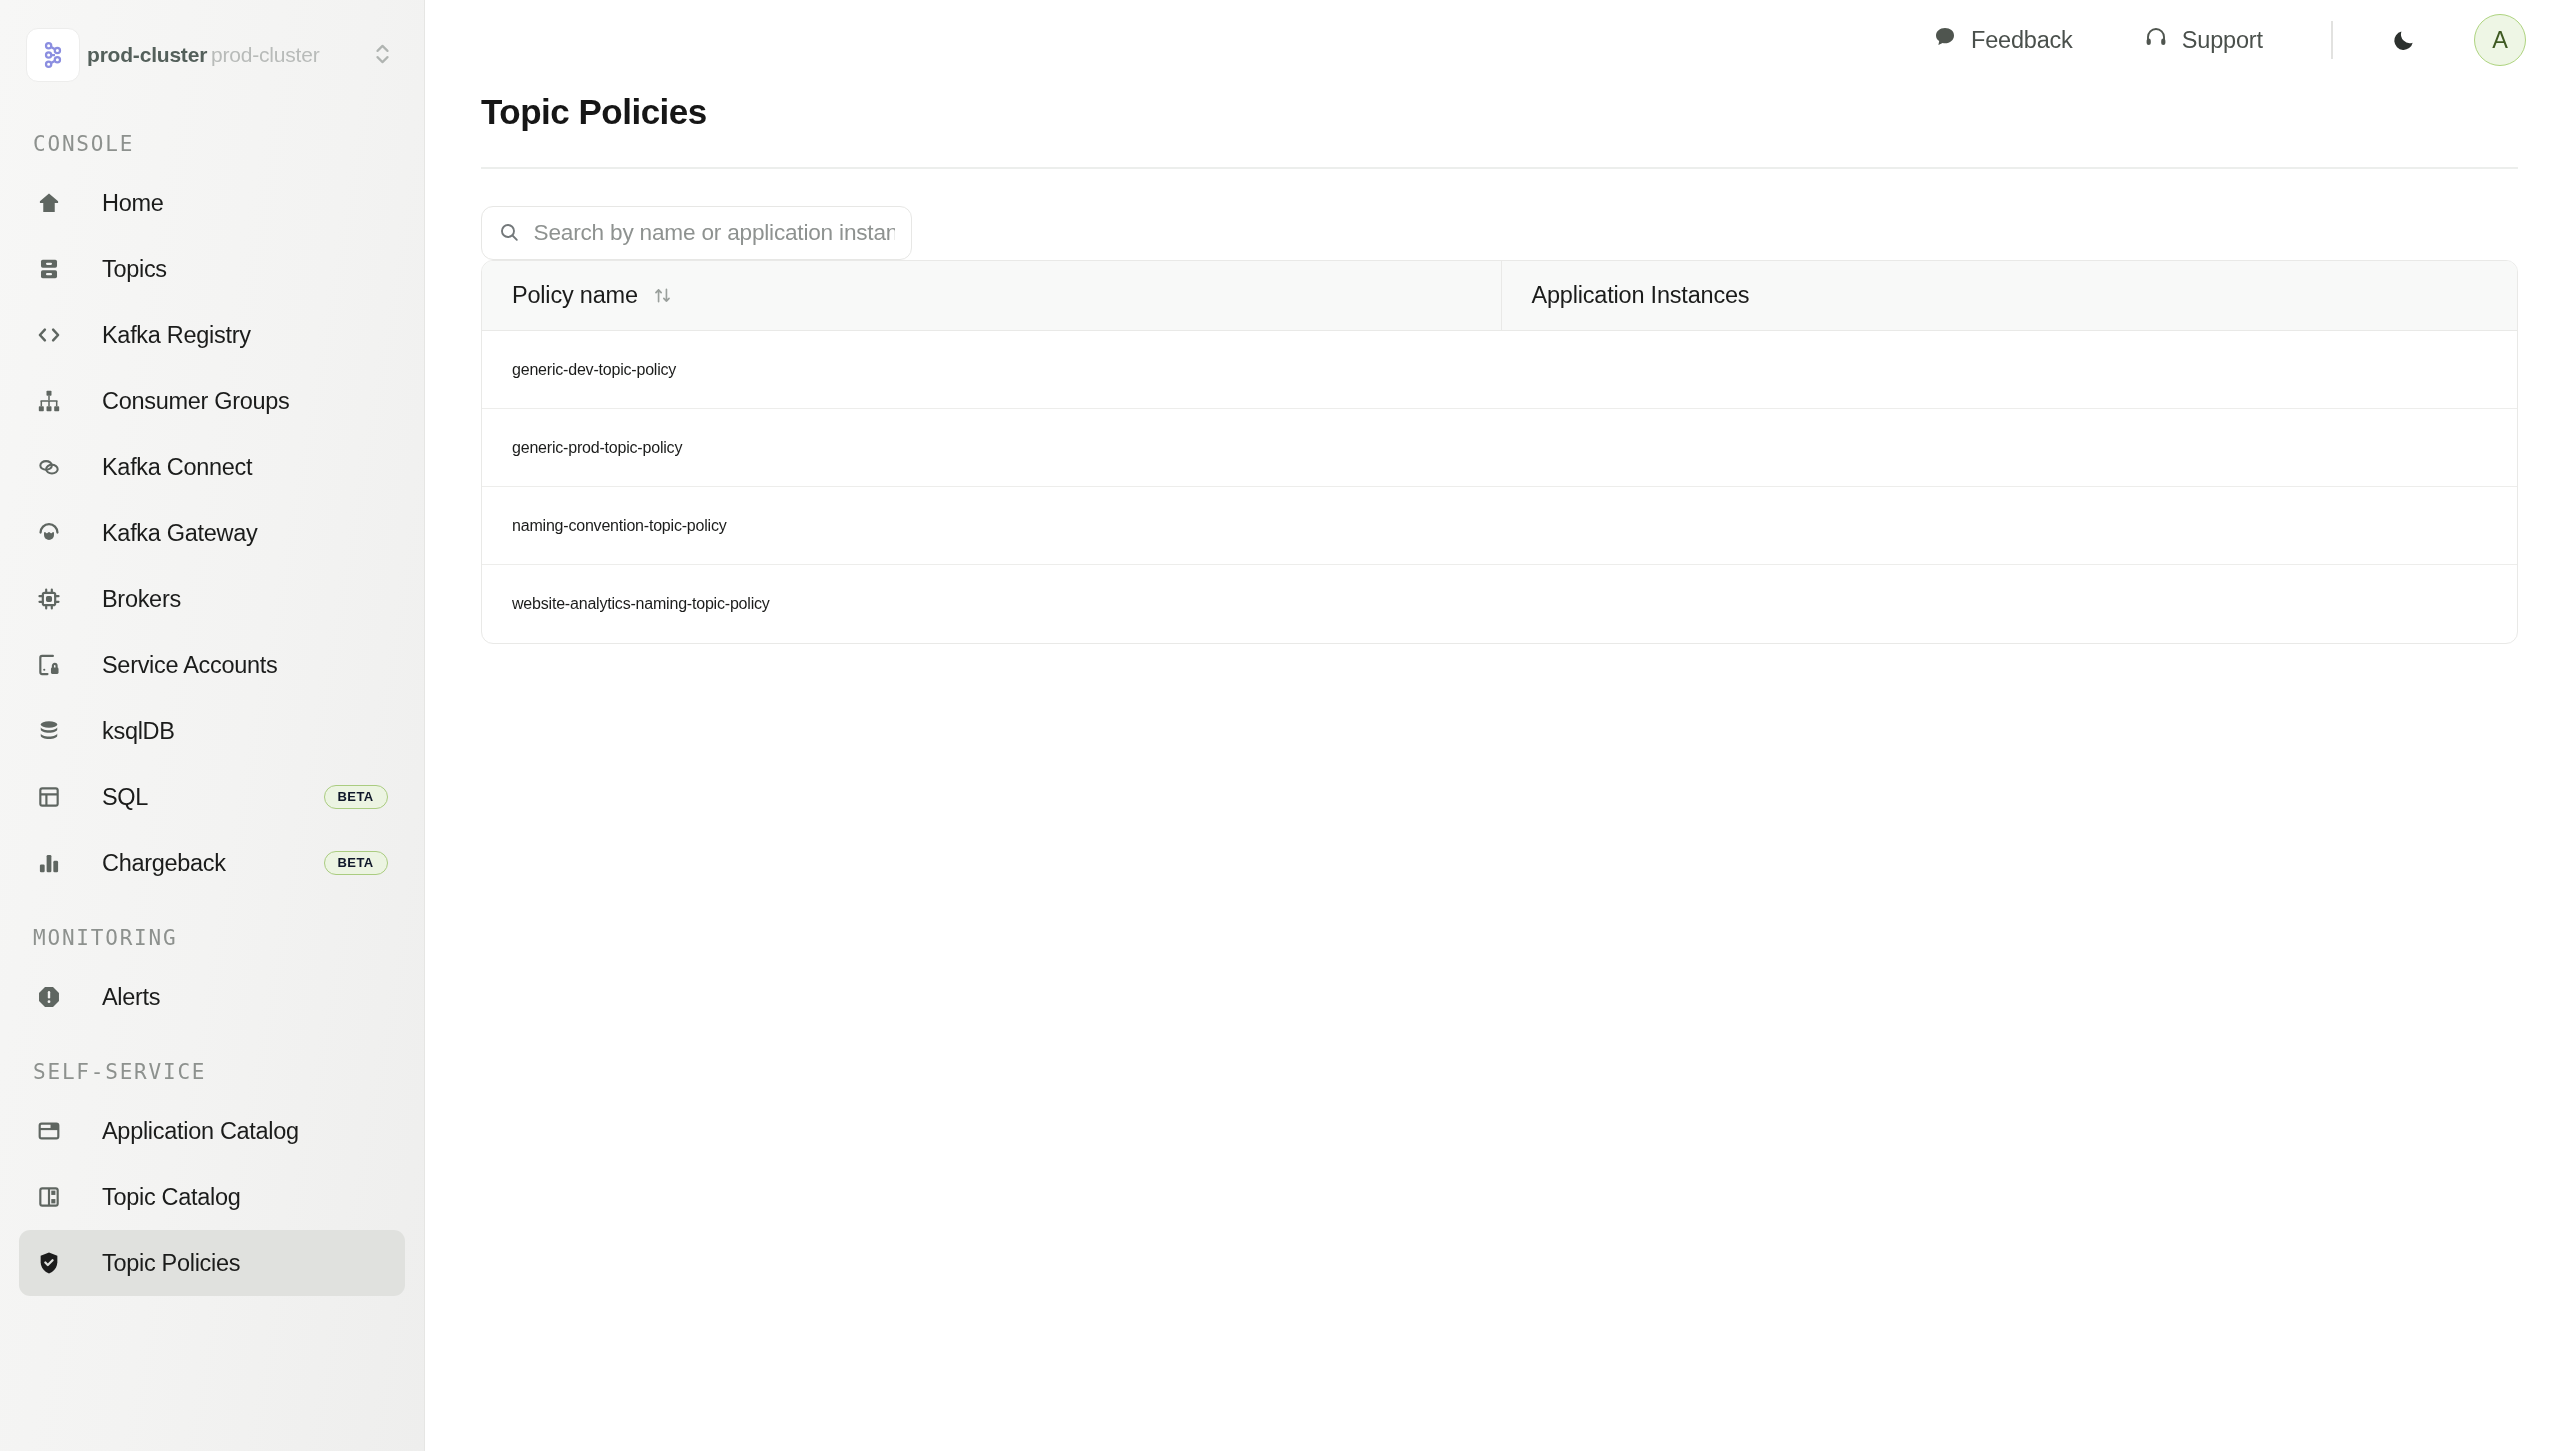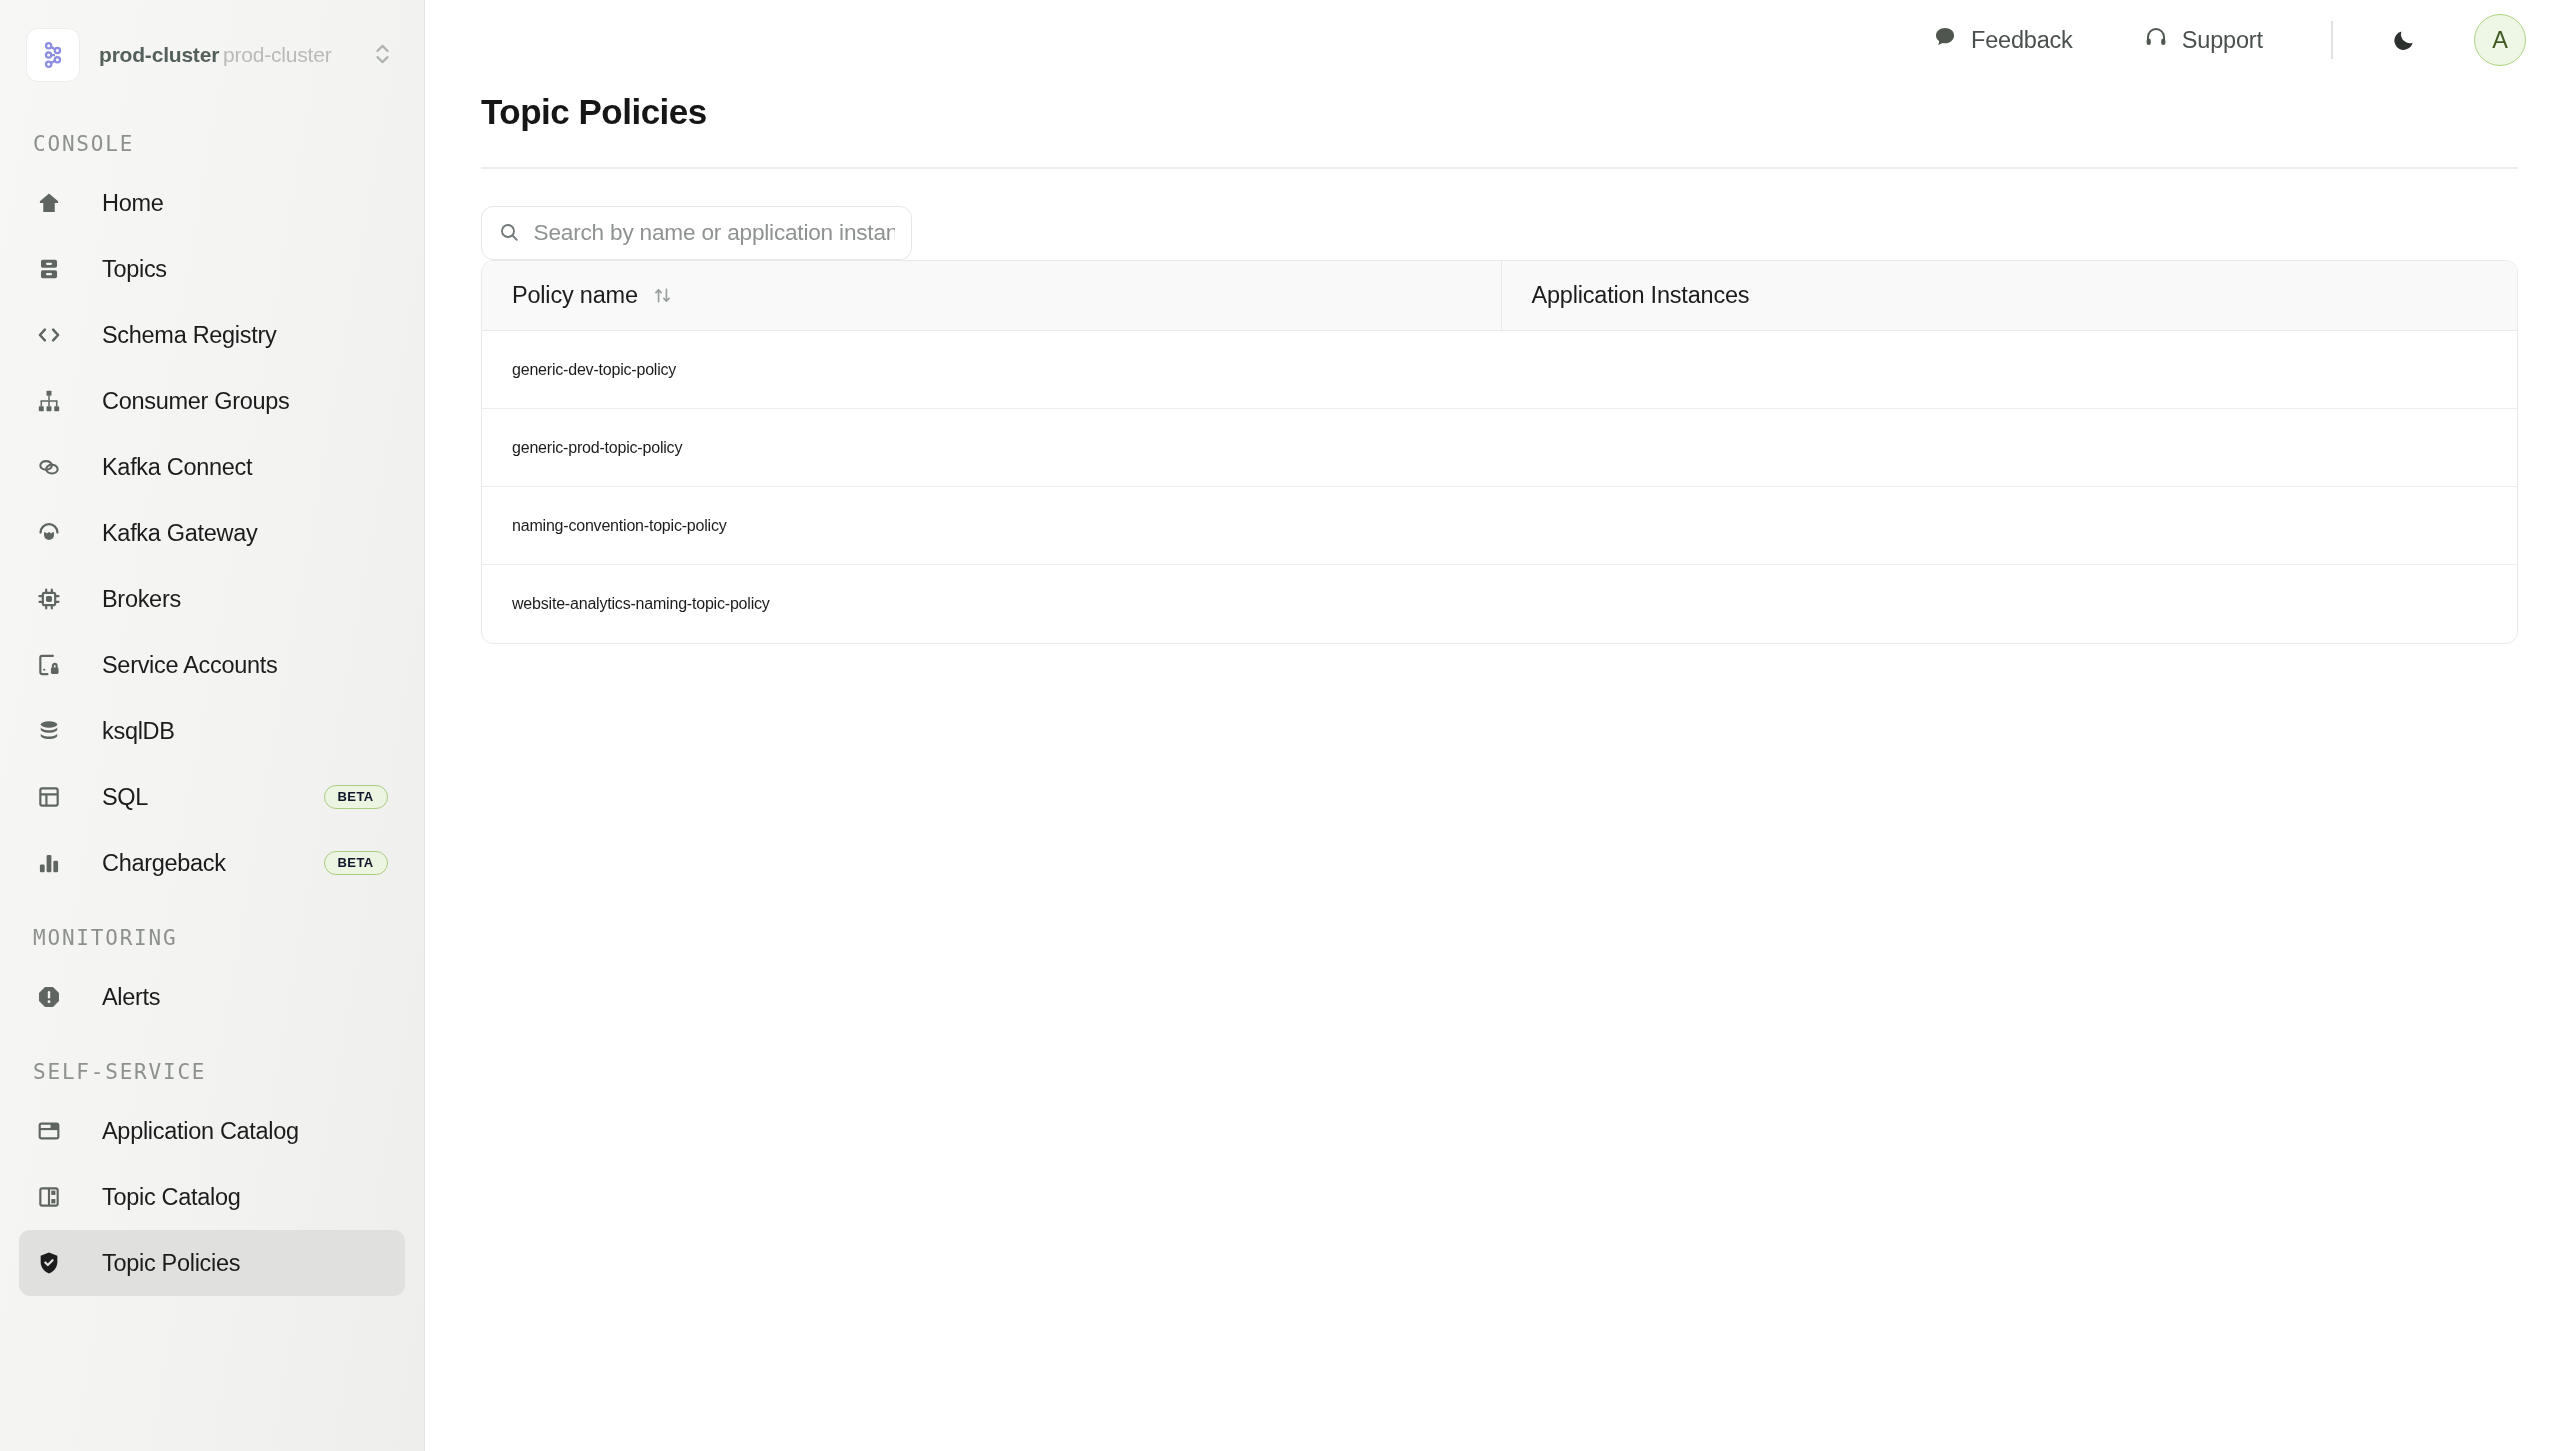--- a/index.html
+++ b/index.html
@@ -24,21 +24,21 @@
     display: flex; align-items: center;
     height: 80px; margin: 15px 0 0 0; padding: 0 10.4px 0 7px;
     border-radius: 12px; cursor: pointer;
   }
   .cluster-logo {
     width: 54px; height: 54px; flex: 0 0 54px;
     background: #ffffff; border-radius: 12px;
     border: 0.9px solid #ededec;
     display: flex; align-items: center; justify-content: center;
   }
-  .cluster-text { margin-left: 19px; flex: 1 1 auto; min-width: 0; }
+  .cluster-text { margin-left: 7px; flex: 1 1 auto; min-width: 0; }
   .cluster-name {
     font-size: 21px; font-weight: 700; color: #54605b; line-height: 1.28;
     letter-spacing: -0.2px; white-space: nowrap;
   }
   .cluster-sub {
     font-size: 21px; font-weight: 400; color: #b8bbb9; line-height: 1.28;
     letter-spacing: -0.2px; white-space: nowrap;
   }
   .cluster-chevrons { width: 22.6px; flex: 0 0 22.6px; opacity: .75; }
 
@@ -190,21 +190,21 @@
           </span>
           <span class="nav-label">Topics</span>
         </div>
         <div class="nav-item">
           <span class="nav-icon">
             <svg width="26" height="26" viewBox="0 0 24 24" fill="none" stroke="currentColor" stroke-width="2.3" stroke-linecap="round" stroke-linejoin="round">
               <path d="M8.2 7 3.6 12l4.6 5"></path>
               <path d="M15.8 7l4.6 5-4.6 5"></path>
             </svg>
           </span>
-          <span class="nav-label">Schema Registry</span>
+          <span class="nav-label">Kafka Registry</span>
         </div>
         <div class="nav-item">
           <span class="nav-icon">
             <svg width="26" height="26" viewBox="0 0 24 24" fill="currentColor">
               <rect x="9.7" y="2.6" width="4.6" height="4.6" rx=".7"></rect>
               <rect x="2.6" y="16.8" width="4.6" height="4.6" rx=".7"></rect>
               <rect x="9.7" y="16.8" width="4.6" height="4.6" rx=".7"></rect>
               <rect x="16.8" y="16.8" width="4.6" height="4.6" rx=".7"></rect>
               <path d="M11.3 7.2h1.4v4.1h-1.4z"></path>
               <path d="M4.2 11.3h15.6v1.4H4.2z"></path>

